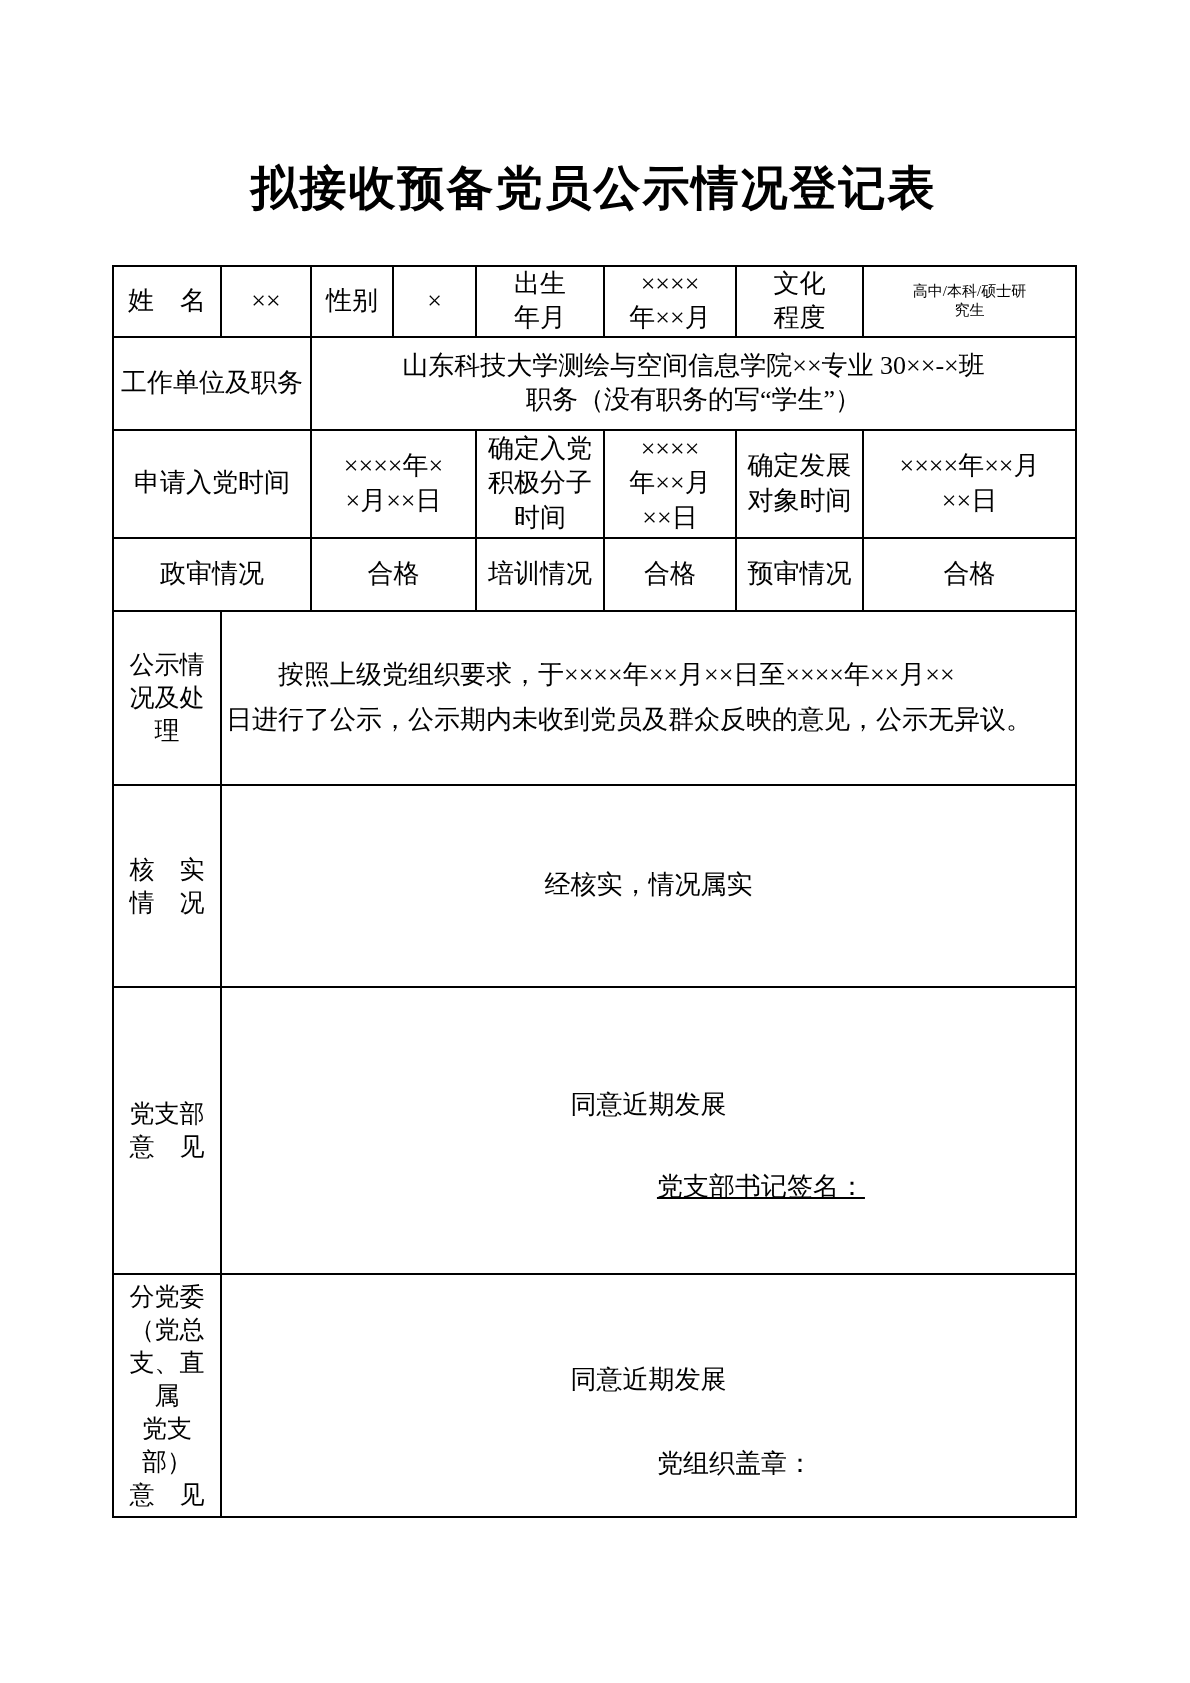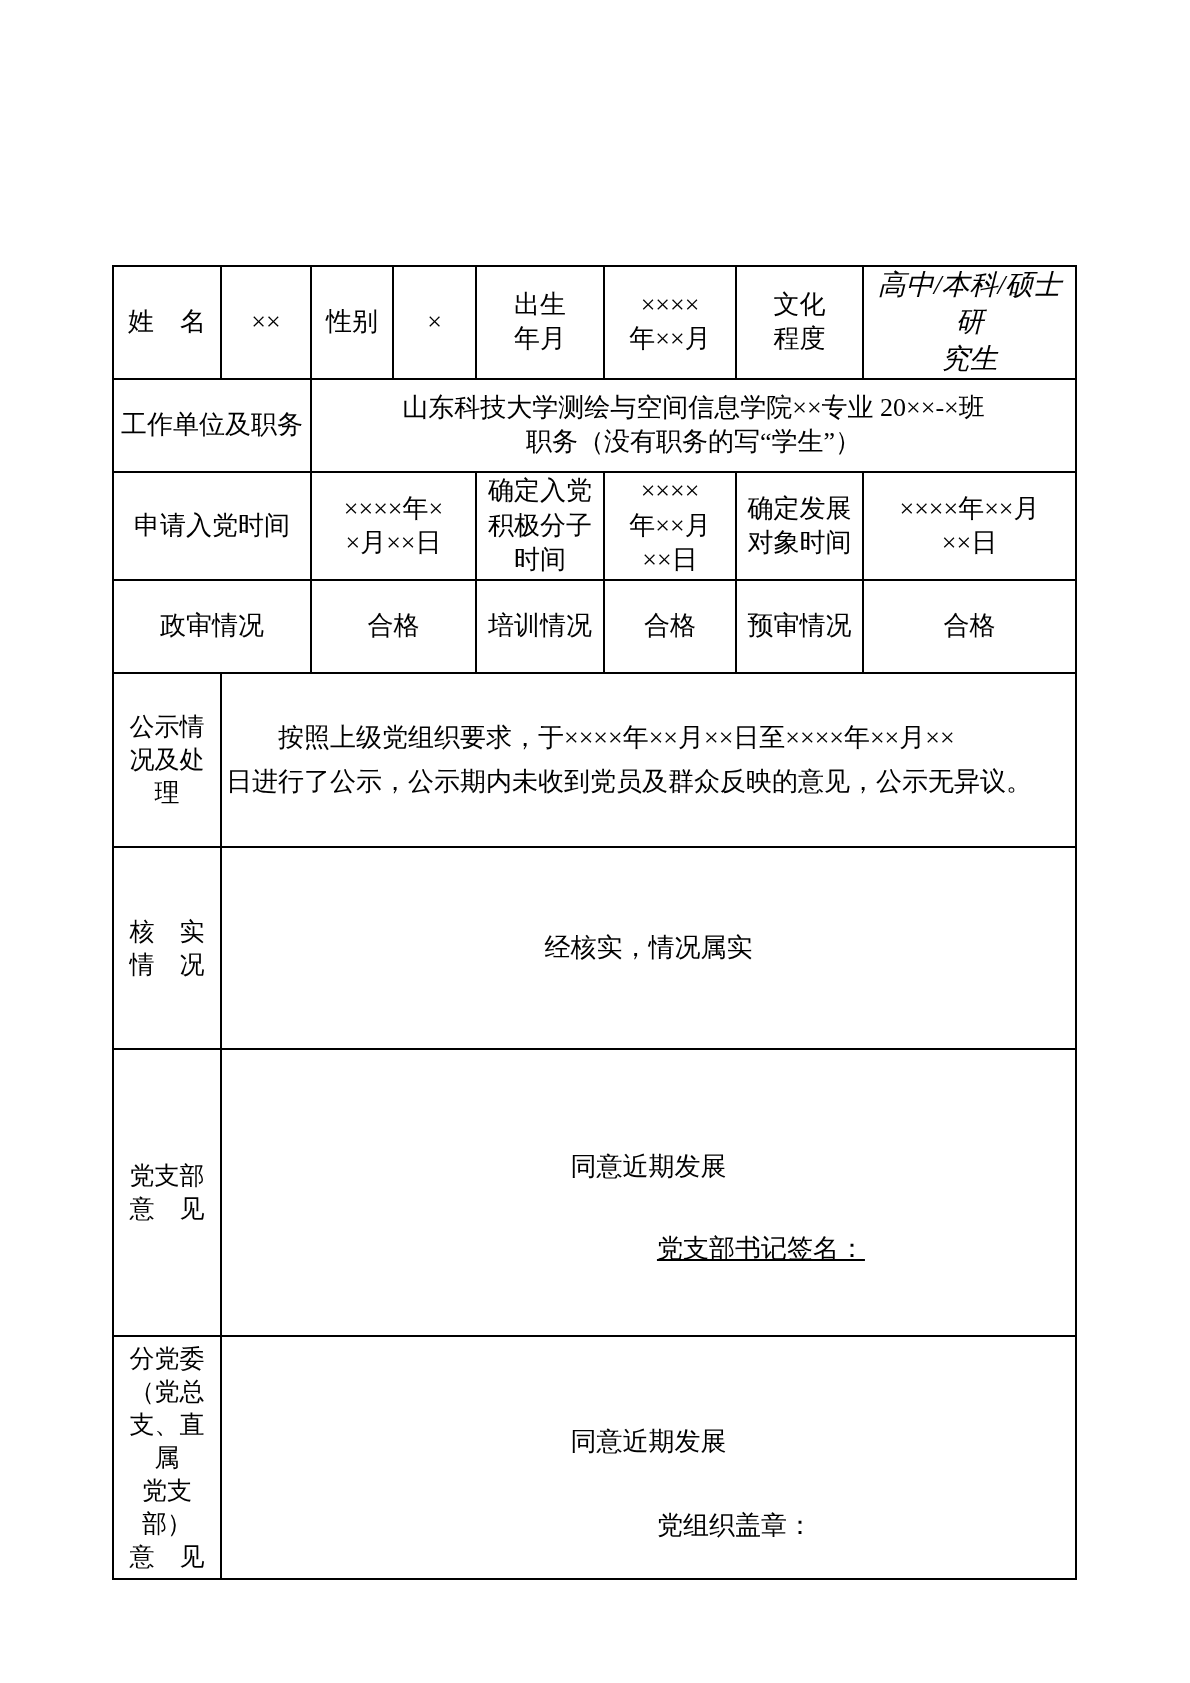--- a/index.html
+++ b/index.html
@@ -35,21 +35,21 @@
   }
   table.form td {
     border: 2px solid #000000;
     text-align: center;
     vertical-align: middle;
     padding: 0 4px;
     line-height: 1.32;
     overflow: hidden;
   }
   .pre { white-space: pre-line; margin-left: 48px; }
-  .fs22 { font-size: 28px; font-style: italic; }
+  .fs22 { font-size: 15px; }
   .vlabel { padding: 0; font-size: 25px; line-height: 1.5; }
   .unit-cell { line-height: 1.55; }
   .para-cell { padding: 0 10px 18px 6px; vertical-align: middle; }
   .para {
     text-align: left;
     text-indent: 2em;
     white-space: pre-line;
     line-height: 1.7;
   }
   .verify-cell { padding-bottom: 22px; }
@@ -72,20 +72,21 @@
     white-space: nowrap;
   }
   .h7 .sig { top: 148px; text-decoration: underline; }
   .h8 .sig { top: 172px; }
 </style>
 </head>
 <body>
 
 <div class="page">
 
+  <div class="doc-title">拟接收预备党员公示情况登记表</div>
 
   <table class="form">
     <colgroup>
       <col style="width:108px">
       <col style="width:90px">
       <col style="width:82px">
       <col style="width:83px">
       <col style="width:128px">
       <col style="width:132px">
       <col style="width:127px">
@@ -103,41 +104,41 @@
       <td class="pre">××××
 年××月</td>
       <td class="pre">文化
 程度</td>
       <td class="pre fs22">高中/本科/硕士研
 究生</td>
     </tr>
 
     <tr style="height:93px">
       <td colspan="2">工作单位及职务</td>
-      <td colspan="6" class="pre unit-cell">山东科技大学测绘与空间信息学院××专业 20××-×班
+      <td colspan="6" class="pre unit-cell">山东科技大学测绘与空间信息学院××专业 30××-×班
 职务（没有职务的写“学生”）</td>
     </tr>
 
     <tr style="height:108px">
       <td colspan="2">申请入党时间</td>
       <td colspan="2" class="pre">××××年×
 ×月××日</td>
       <td class="pre">确定入党
 积极分子
 时间</td>
       <td class="pre">××××
 年××月
 ××日</td>
       <td class="pre">确定发展
 对象时间</td>
       <td class="pre">××××年××月
 ××日</td>
     </tr>
 
-    <tr style="height:93px">
+    <tr style="height:73px">
       <td colspan="2">政审情况</td>
       <td colspan="2">合格</td>
       <td>培训情况</td>
       <td>合格</td>
       <td>预审情况</td>
       <td>合格</td>
     </tr>
 
     <tr style="height:174px">
       <td class="pre vlabel">公示情

